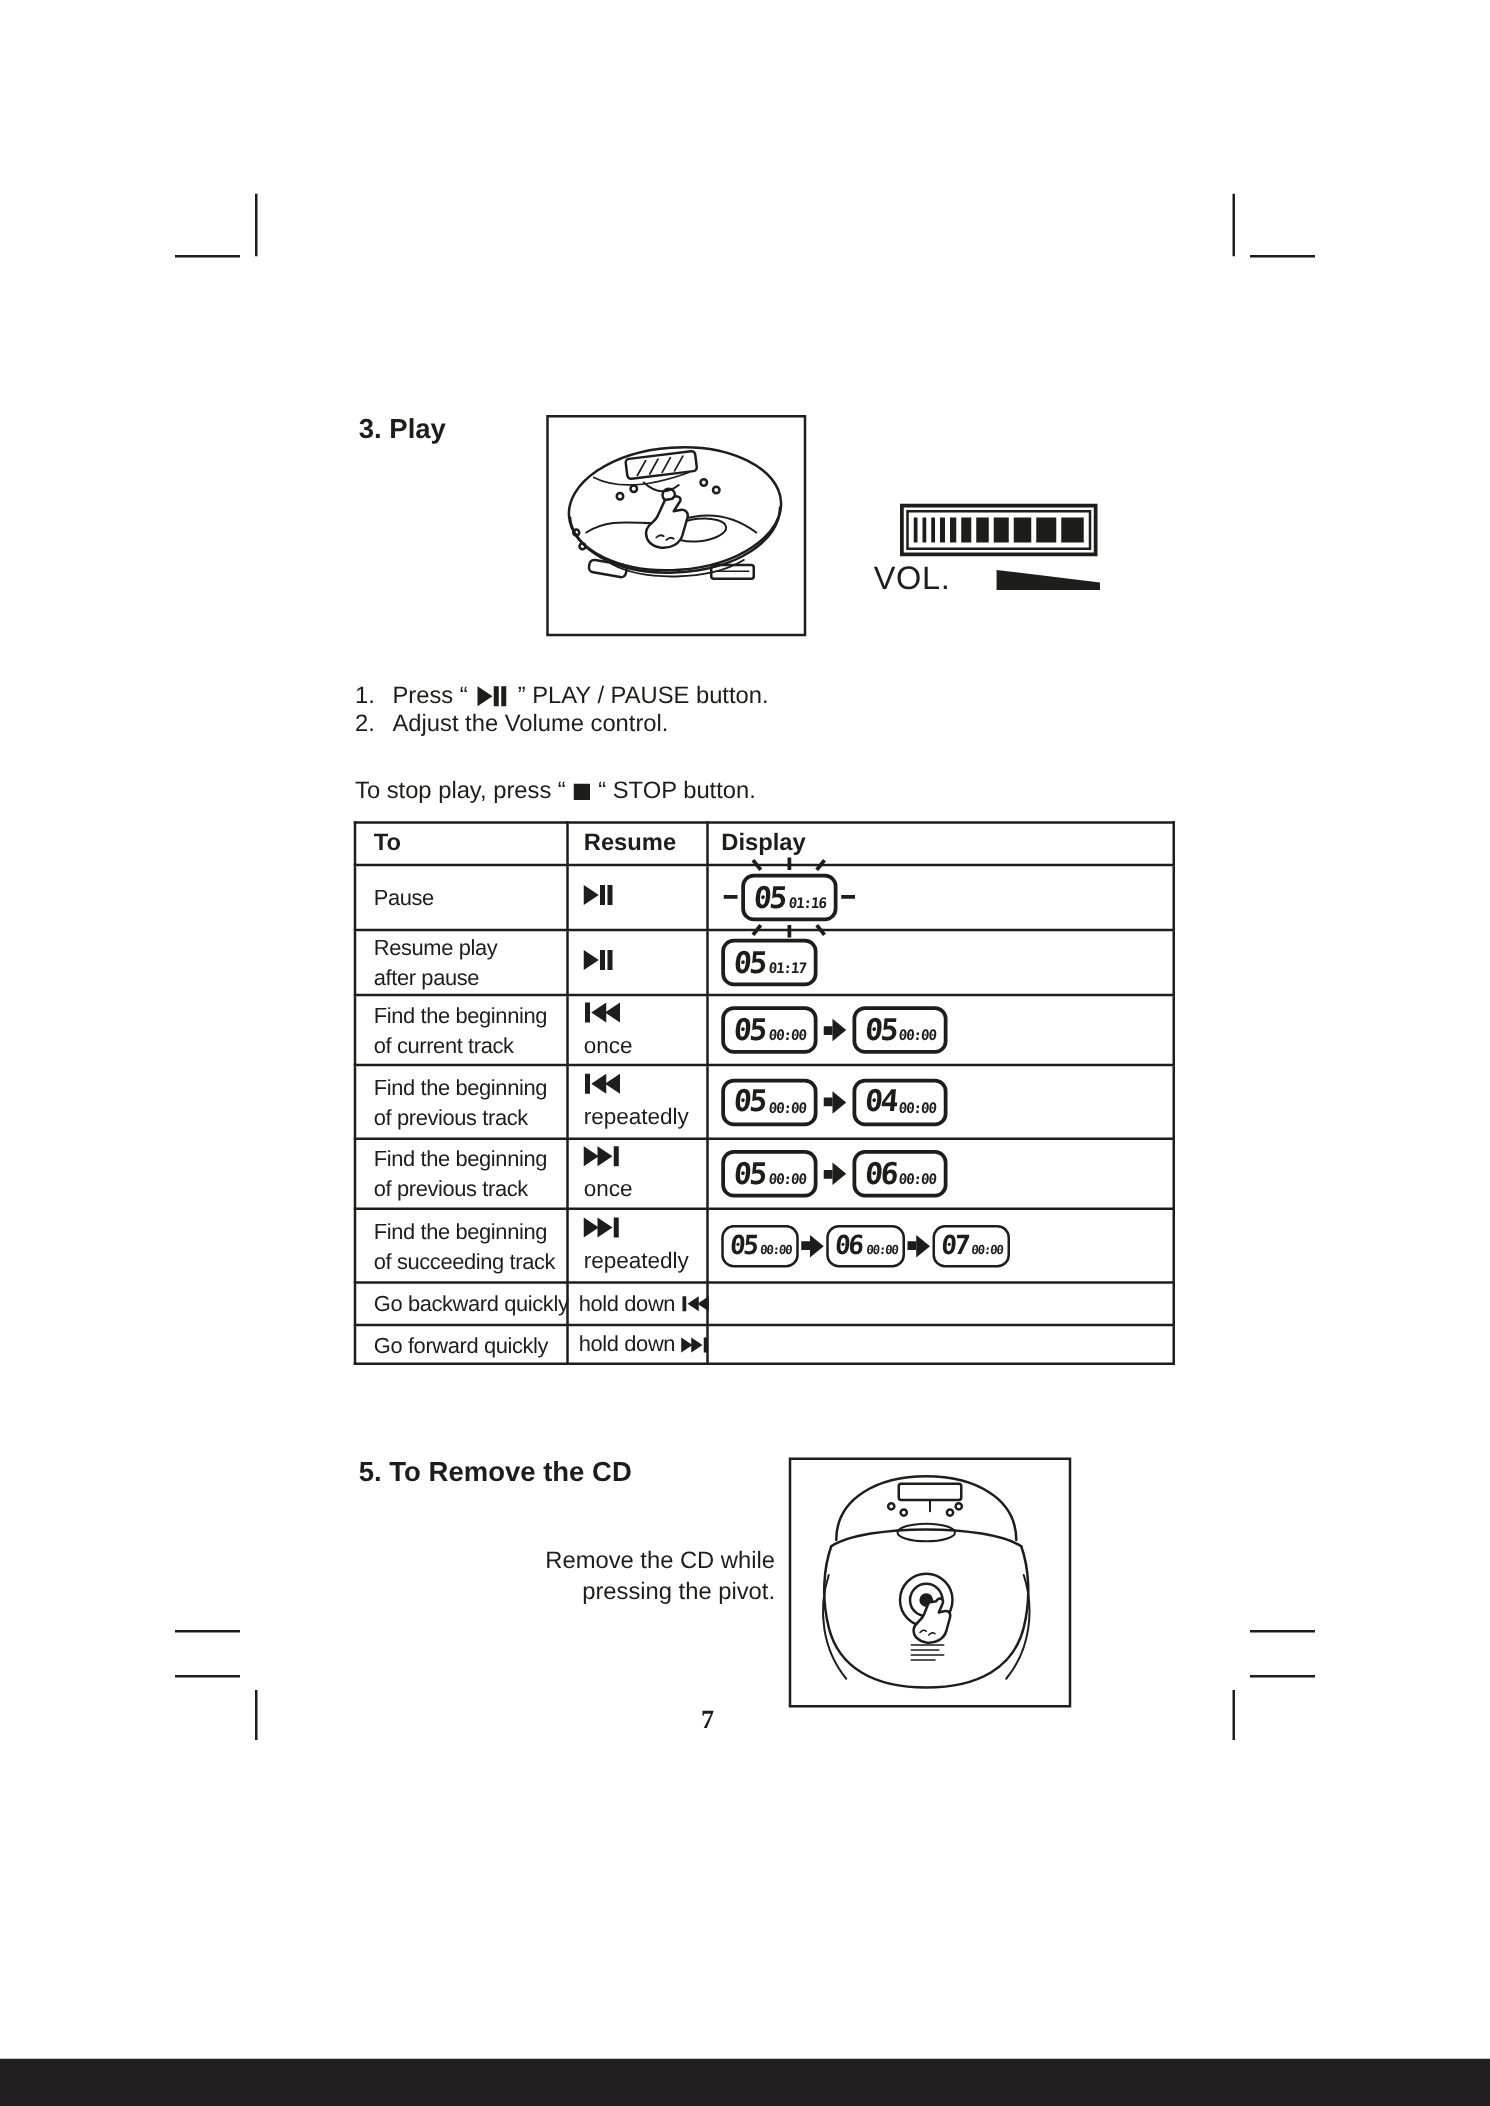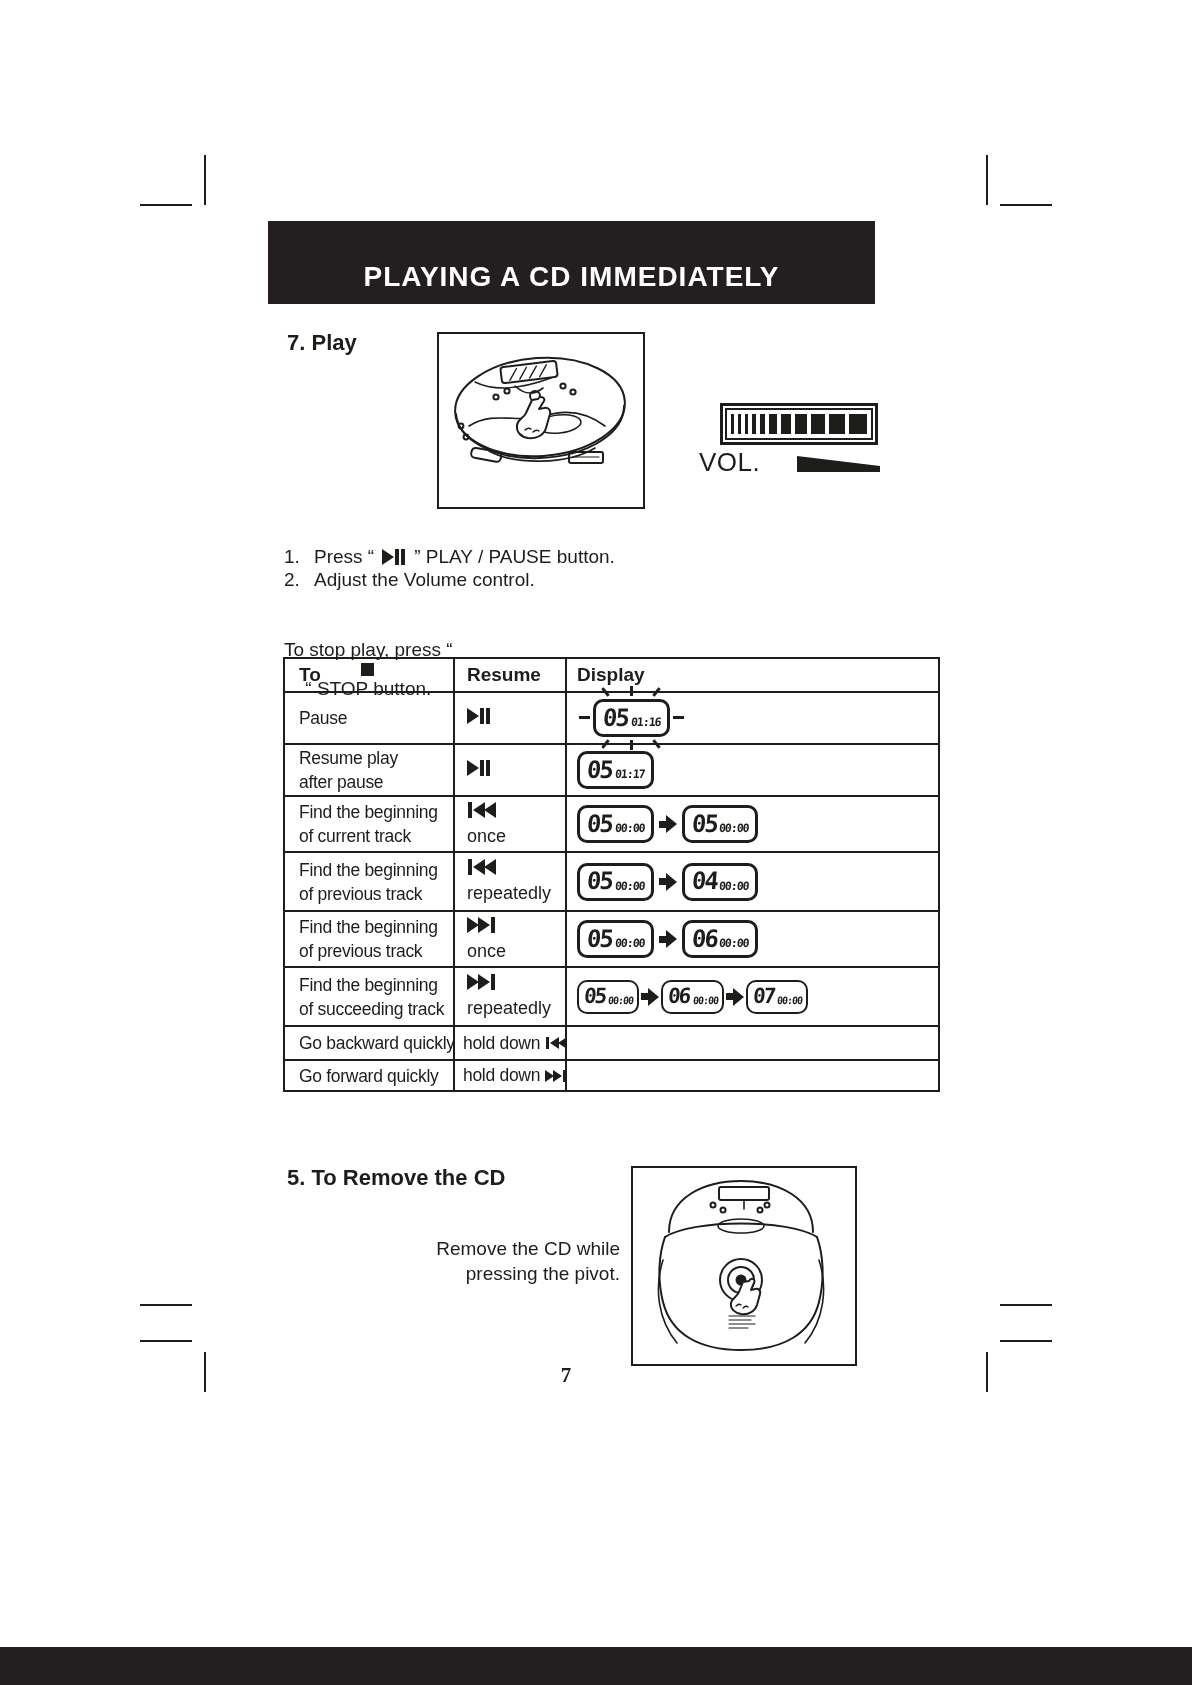--- a/index.html
+++ b/index.html
@@ -98,25 +98,22 @@
   <div class="abs cropmark" style="left:140px;top:204px;width:52px;height:2px;"></div>
   <div class="abs cropmark" style="left:986px;top:155px;width:2px;height:50px;"></div>
   <div class="abs cropmark" style="left:1000px;top:204px;width:52px;height:2px;"></div>
   <div class="abs cropmark" style="left:140px;top:1304px;width:52px;height:2px;"></div>
   <div class="abs cropmark" style="left:140px;top:1340px;width:52px;height:2px;"></div>
   <div class="abs cropmark" style="left:204px;top:1352px;width:2px;height:40px;"></div>
   <div class="abs cropmark" style="left:1000px;top:1304px;width:52px;height:2px;"></div>
   <div class="abs cropmark" style="left:1000px;top:1340px;width:52px;height:2px;"></div>
   <div class="abs cropmark" style="left:986px;top:1352px;width:2px;height:40px;"></div>
 
-  <div class="abs hdrbar">
-    <div class="hdrtitle">PLAYING A CD IMMEDIATELY</div>
-  </div>
-
-  <div class="abs h2" style="left:287px;top:330px;">7. Play</div>
+
+  <div class="abs h2" style="left:287px;top:330px;">3. Play</div>
 
   <div class="abs frame" style="left:437px;top:332px;width:204px;height:173px;">
     <svg width="200" height="169" viewBox="0 0 200 169">
       <g fill="none" stroke="#1d1d1b" stroke-width="2" stroke-linecap="round" stroke-linejoin="round">
         <ellipse cx="101" cy="73" rx="85" ry="49" transform="rotate(-4 101 73)"></ellipse>
         <path d="M17 80 C19 104 52 126 101 124 C151 122 185 98 185 72"></path>
         <path d="M50 117 C75 131 128 131 156 114" stroke-width="1.6"></path>
         <path d="M30 92 C55 76 80 90 105 82 C130 74 150 80 166 92" stroke-width="1.6"></path>
         <path d="M36 48 C60 60 90 52 112 44" stroke-width="1.4"></path>
         <g transform="rotate(-7 90 38)">
@@ -160,21 +157,21 @@
   </div>
   <div class="abs voltxt">VOL.</div>
   <div class="abs volwedge"></div>
 
   <div class="abs tline" style="left:284px;top:544px;">
     <span class="stepnum">1.</span><span>Press “</span><span class="mi icongap"><span class="tri-r"></span><span class="vb"></span><span class="vb"></span></span><span>” PLAY / PAUSE button.</span>
   </div>
   <div class="abs tline" style="left:284px;top:567px;">
     <span class="stepnum">2.</span><span>Adjust the Volume control.</span>
   </div>
-  <div class="abs tline" style="left:284px;top:637px;flex-direction:column;">
+  <div class="abs tline" style="left:284px;top:620px;">
     <span>To stop play, press “</span><span class="stopsq"></span><span>“ STOP button.</span>
   </div>
 
   <table class="ctl">
     <colgroup>
         <col style="width:170px">
         <col style="width:112px">
         <col style="width:373px">
       </colgroup>
     <tbody>

